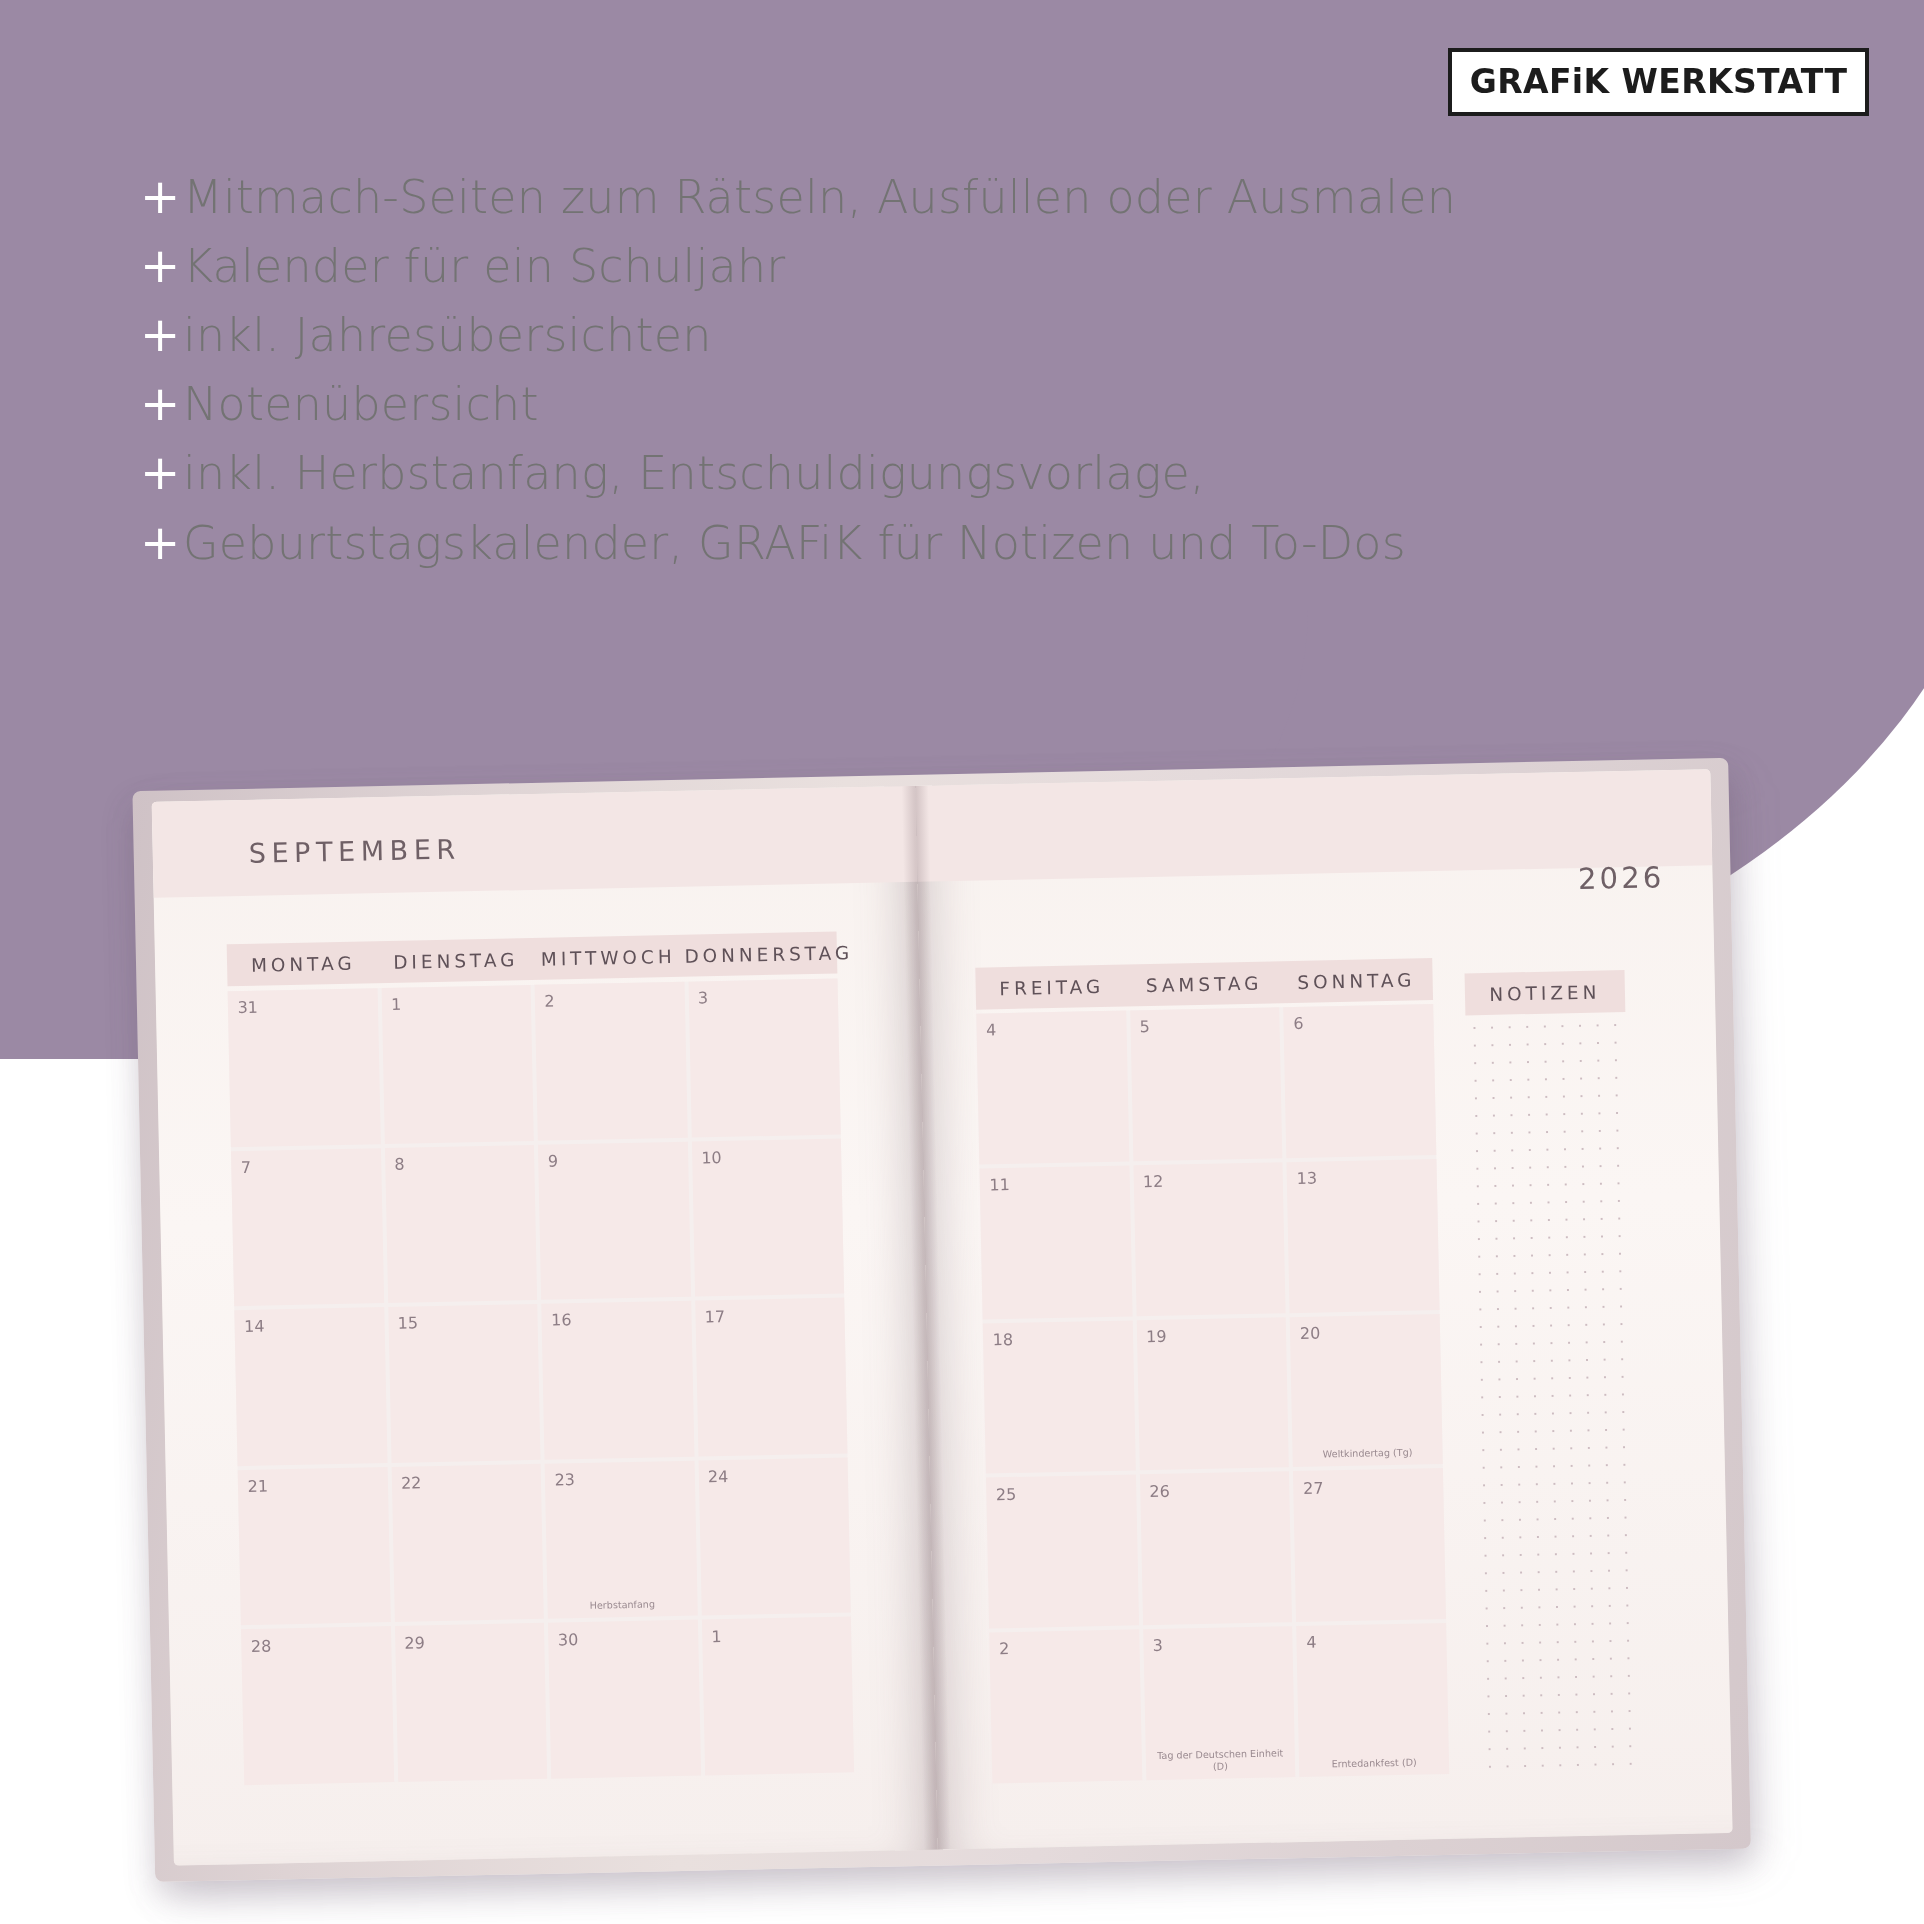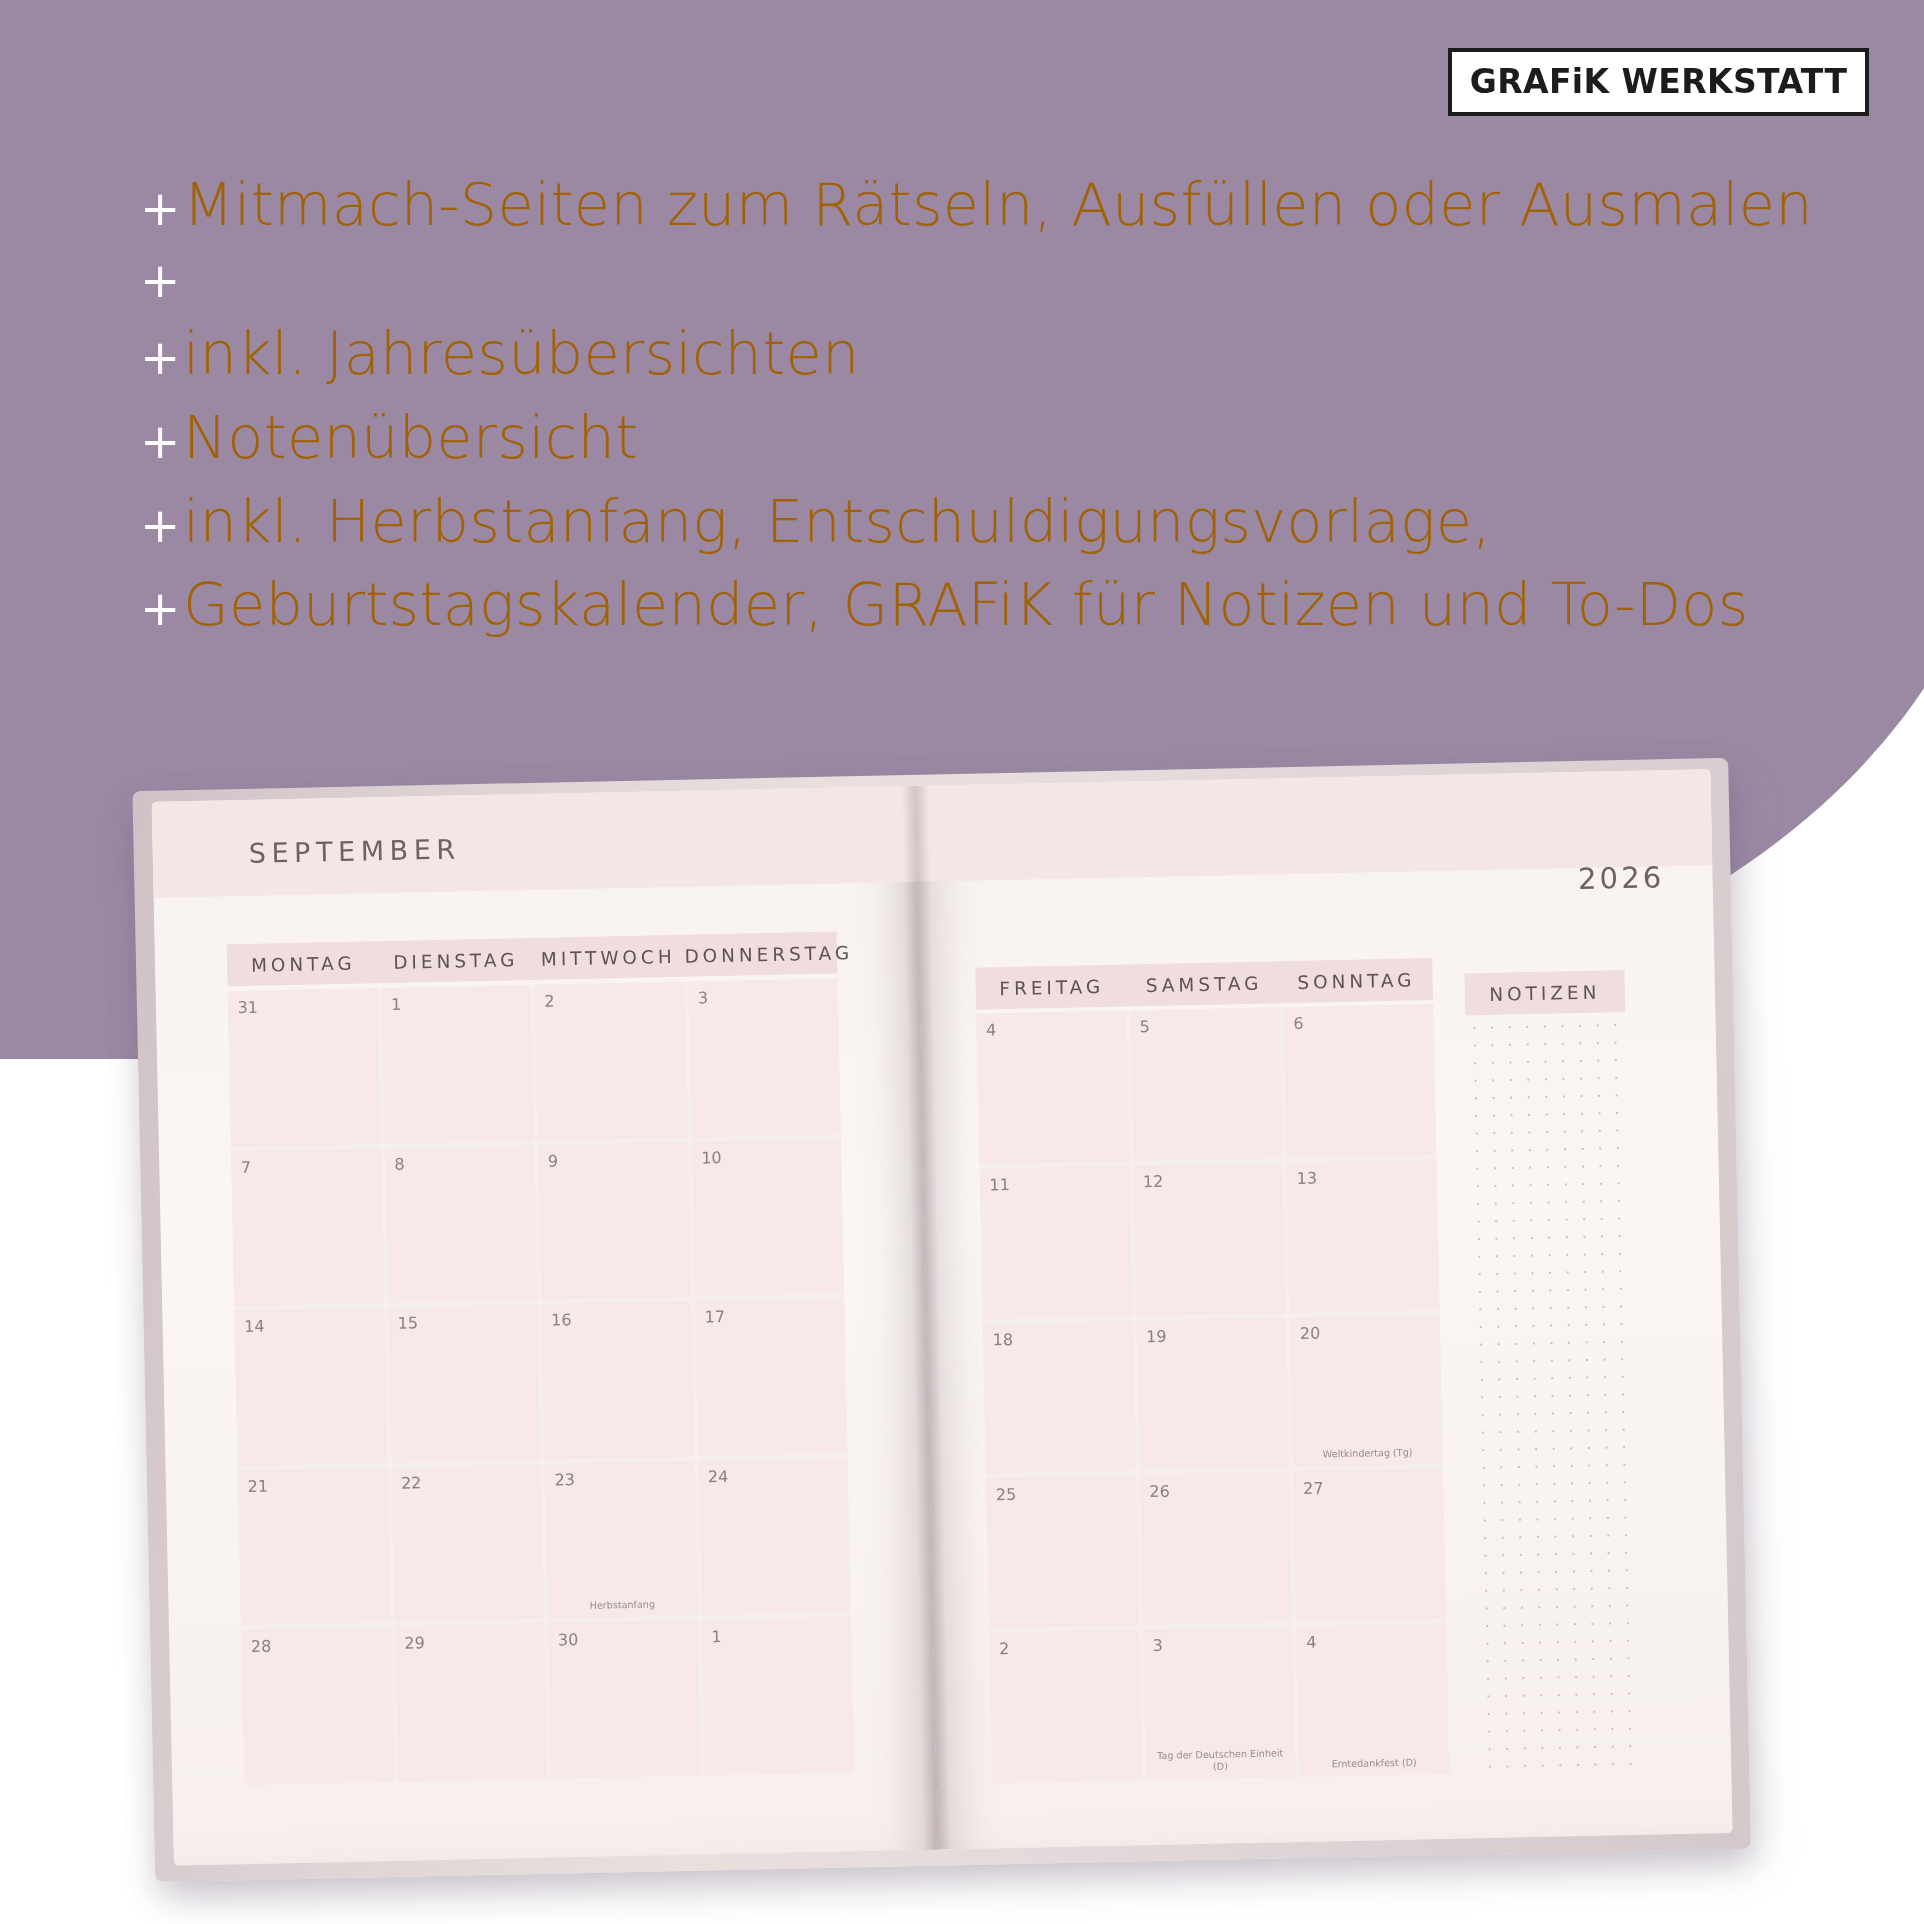--- a/index.html
+++ b/index.html
@@ -73,23 +73,23 @@
   .feature-plus {
     color: #ffffff;
     font-family: "DejaVu Sans", sans-serif;
     font-size: 48px;
     line-height: 1;
     font-weight: 400;
     width: 43px;
     flex: 0 0 43px;
   }
   .feature-text {
-    color: #a16207;
-    font-family: "DejaVu Sans", sans-serif;
-    font-size: 59px;
+    color: #737373;
+    font-family: "DejaVu Sans", sans-serif;
+    font-size: 46px;
     line-height: 1.12;
     font-weight: 300;
     letter-spacing: 0.2px;
     white-space: nowrap;
   }
 
   
   .book-wrap {
     position: absolute;
     left: 136px;
@@ -262,20 +262,21 @@
   <span>GRAFiK WERKSTATT</span>
 </div>
 
 <div class="features">
   <div class="feature-row">
     <div class="feature-plus">+</div>
     <div class="feature-text">Mitmach-Seiten zum Rätseln, Ausfüllen oder Ausmalen</div>
   </div>
   <div class="feature-row">
     <div class="feature-plus">+</div>
+    <div class="feature-text">Kalender für ein Schuljahr</div>
   </div>
   <div class="feature-row">
     <div class="feature-plus">+</div>
     <div class="feature-text">inkl. Jahresübersichten</div>
   </div>
   <div class="feature-row">
     <div class="feature-plus">+</div>
     <div class="feature-text">Notenübersicht</div>
   </div>
   <div class="feature-row">

